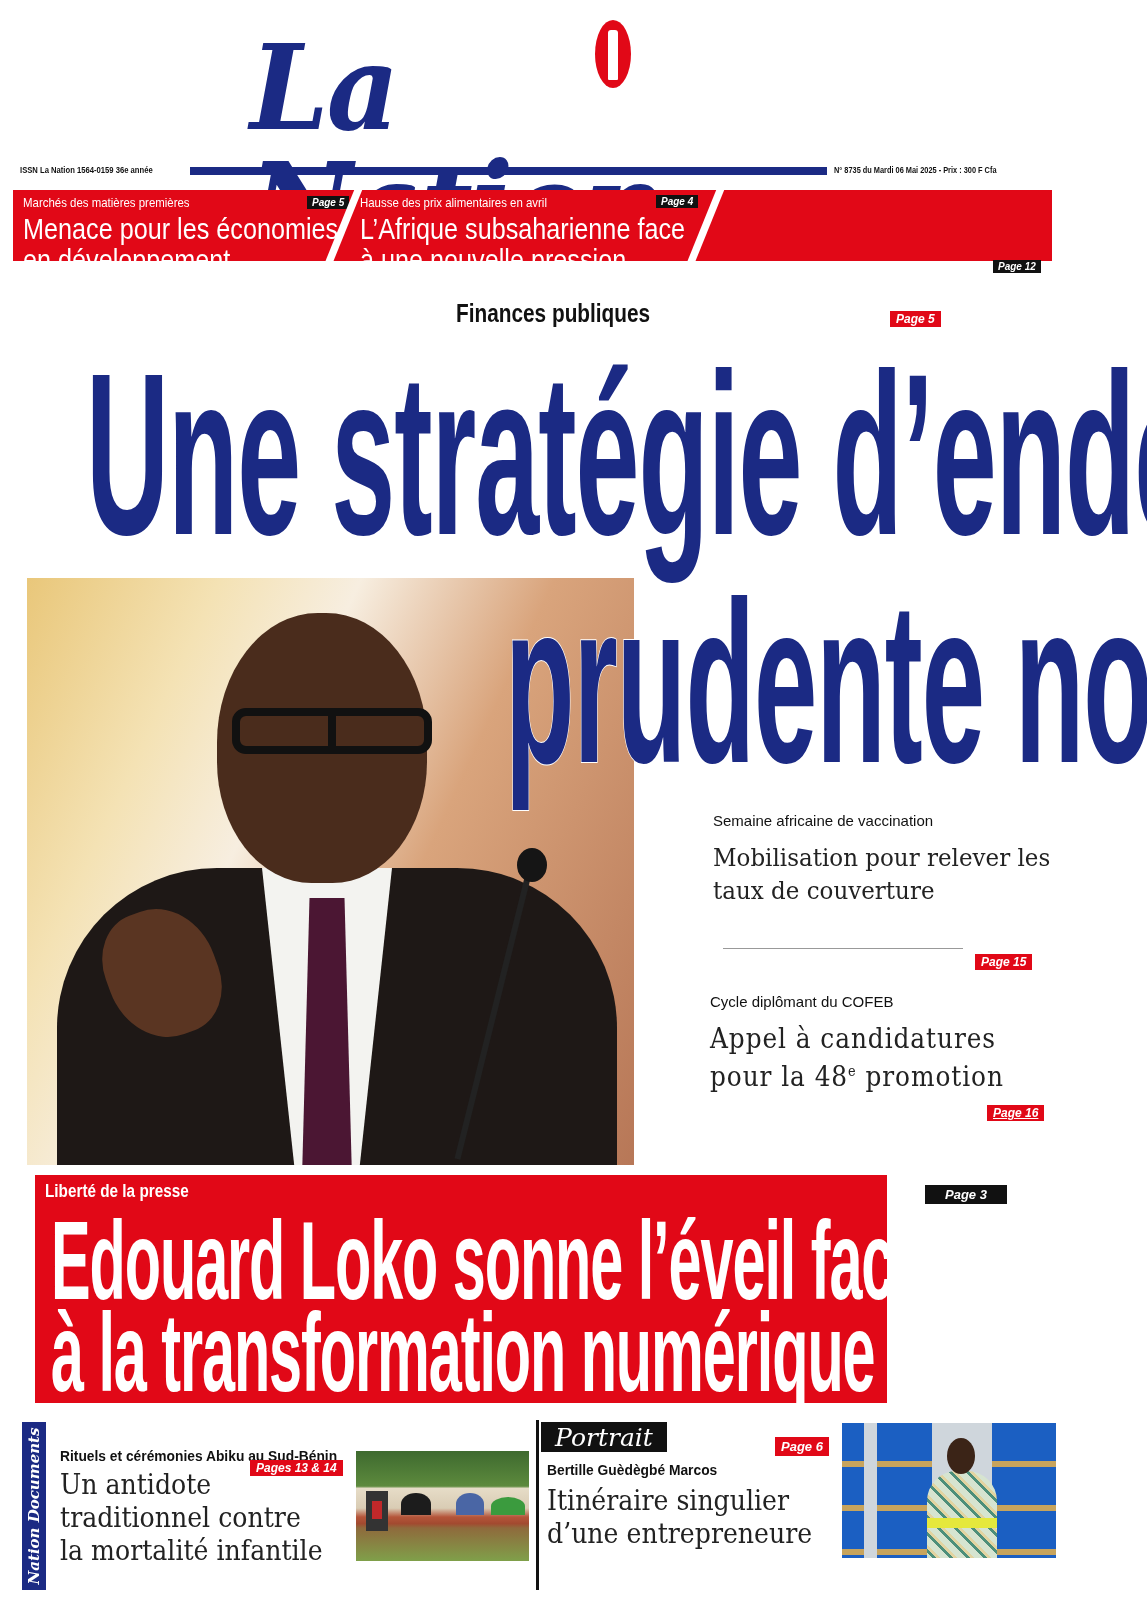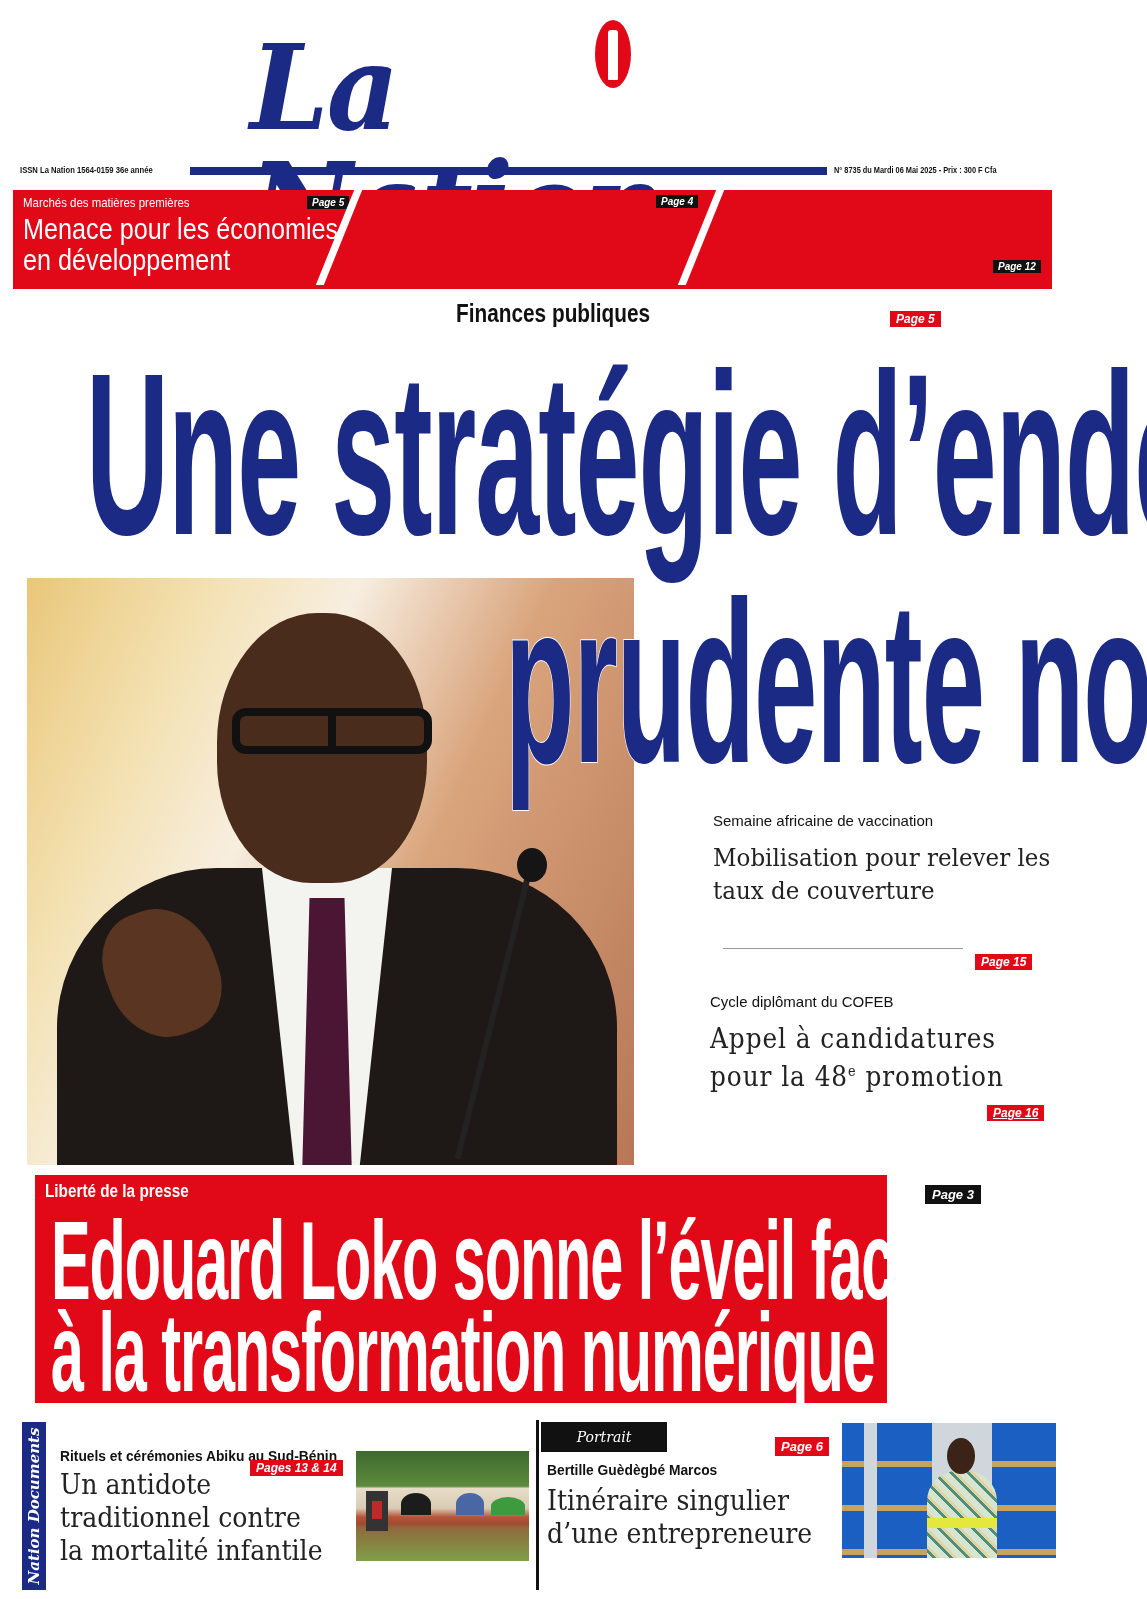--- a/index.html
+++ b/index.html
@@ -10,21 +10,21 @@
   .logo { left: 250px; top: 20px; width: 520px; height: 140px; }
   .logo-text { position: absolute; left: 0; top: 15px; font-family: "DejaVu Serif", serif; font-style: italic; font-weight: bold; font-size: 112px; color: #1b2a84; letter-spacing: -2px; line-height: 1; transform: scaleY(1.05); }
   .logo-medal { position: absolute; left: 345px; top: 0; width: 36px; height: 68px; background: #e10817; border-radius: 50%; }
   .logo-medal::after { content: ""; position: absolute; left: 13px; top: 10px; width: 10px; height: 50px; background: #ffffff; border-radius: 3px 3px 1px 1px; }
 
   .meta-left { left: 20px; top: 165px; font-size: 9px; font-weight: bold; color: #111; transform: scaleX(0.85); transform-origin: left; white-space: nowrap; }
   .meta-right { left: 834px; top: 165px; font-size: 9px; font-weight: bold; color: #111; transform: scaleX(0.82); transform-origin: left; white-space: nowrap; }
   .mast-rule { left: 190px; top: 167px; width: 637px; height: 8px; background: #1b2a84; }
 
   
-  .strip { left: 13px; top: 190px; width: 1039px; height: 99px; background: #e10817; }
+  .strip { left: 13px; top: 190px; width: 1039px; height: 71px; background: #e10817; }
   .strip-slash { position: absolute; top: 0; width: 8px; height: 95px; background: #ffffff; transform: skewX(-22deg); }
   .strip-item { position: absolute; top: 0; color: #fff; }
   .strip-kicker { font-size: 13px; white-space: nowrap; transform: scaleX(0.88); transform-origin: left; margin-top: 5px; }
   .strip-title { font-size: 30px; line-height: 31px; white-space: nowrap; transform: scaleX(0.84); transform-origin: left; margin-top: 3px; }
   .page-tag-dark { position: absolute; background: #111; color: #fff; font-size: 10px; font-weight: bold; font-style: italic; padding: 1px 5px; white-space: nowrap; }
 
   
   .kicker-main { left: 456px; top: 298px; font-size: 26px; font-weight: bold; color: #111; transform: scaleX(0.8); transform-origin: left; white-space: nowrap; }
   .page-tag-red { position: absolute; background: #e10817; color: #fff; font-size: 12px; font-weight: bold; font-style: italic; padding: 1px 6px; white-space: nowrap; }
   .headline { color: #1b2a84; font-weight: bold; white-space: nowrap; line-height: 1; letter-spacing: -2px; transform-origin: left top; -webkit-text-stroke: 2px #ffffff; paint-order: stroke fill; }
@@ -60,21 +60,21 @@
   .bottom-kicker { font-size: 15px; font-weight: bold; color: #111; white-space: nowrap; transform: scaleX(0.92); transform-origin: left; }
   .bottom-title { font-family: "DejaVu Serif", serif; font-size: 28px; line-height: 33px; color: #222; white-space: nowrap; transform: scaleX(0.9); transform-origin: left; }
   .img-abiku { left: 356px; top: 1451px; width: 173px; height: 110px; overflow: hidden; background: linear-gradient(180deg, #3e6a2f 0%, #5d8a3d 32%, #e6dcc7 34%, #d9ccb4 52%, #b5553a 60%, #a24a30 66%, #8f6a3c 70%, #7fa04a 100%); }
   .img-abiku .door { position: absolute; left: 10px; top: 40px; width: 22px; height: 40px; background: #333; }
   .img-abiku .door::after { content: ""; position: absolute; left: 6px; top: 10px; width: 10px; height: 18px; background: #c0282a; }
   .img-abiku .mural1 { position: absolute; left: 45px; top: 42px; width: 30px; height: 22px; background: #1c1c1c; border-radius: 50% 50% 0 0; }
   .img-abiku .mural2 { position: absolute; left: 100px; top: 42px; width: 28px; height: 22px; background: #4a66a5; border-radius: 50% 50% 0 0; }
   .img-abiku .mural3 { position: absolute; left: 135px; top: 46px; width: 34px; height: 18px; background: #3b9b3e; border-radius: 50% 50% 0 0; }
   .divider-v { left: 536px; top: 1420px; width: 3px; height: 170px; background: #111; }
   .portrait-tag { left: 541px; top: 1422px; width: 126px; height: 30px; background: #111; }
-  .portrait-tag span { position: absolute; left: 50%; top: 50%; transform: translate(-50%, -50%); font-family: "DejaVu Serif", serif; font-style: italic; color: #fff; font-size: 14px; white-space: nowrap; }
+  .portrait-tag span { position: absolute; left: 50%; top: 50%; transform: translate(-50%, -50%); font-family: "DejaVu Serif", serif; font-style: italic; color: #fff; font-size: 25px; white-space: nowrap; }
   .img-portrait { left: 842px; top: 1423px; width: 214px; height: 135px; overflow: hidden; background: #cfd6dc; }
   .img-portrait .barrels { position: absolute; top: 0; height: 135px; background: repeating-linear-gradient(180deg, #1b5fc2 0 38px, #c7a45d 38px 44px); }
   .img-portrait .woman-head { position: absolute; left: 105px; top: 15px; width: 28px; height: 36px; background: #3b2417; border-radius: 50%; }
   .img-portrait .woman-body { position: absolute; left: 85px; top: 48px; width: 70px; height: 90px; background: repeating-linear-gradient(45deg, #d6e4d0 0 6px, #4d8f7a 6px 9px, #e2d4a1 9px 12px); border-radius: 30px 30px 0 0; }
   .img-portrait .woman-band { position: absolute; left: 85px; top: 95px; width: 70px; height: 10px; background: #e5e83c; }
 </style>
 </head>
 <body>
 
 <div class="abs logo">
@@ -87,20 +87,25 @@
 
 <div class="abs strip">
   <div class="strip-item" style="left:10px;width:300px;">
     <div class="strip-kicker">Marchés des matières premières</div>
     <div class="strip-title">Menace pour les économies</div>
     <div class="strip-title" style="margin-top:0">en développement</div>
   </div>
   <span class="page-tag-dark" style="left:294px;top:6px;">Page 5</span>
   <div class="strip-slash" style="left:322px;"></div>
 
+  <div class="strip-item" style="left:347px;width:330px;">
+    <div class="strip-kicker">Hausse des prix alimentaires en avril</div>
+    <div class="strip-title">L’Afrique subsaharienne face</div>
+    <div class="strip-title" style="margin-top:0">à une nouvelle pression</div>
+  </div>
   <span class="page-tag-dark" style="left:643px;top:5px;text-align:right;">Page 4</span>
   <div class="strip-slash" style="left:684px;"></div>
 
   <span class="page-tag-dark" style="left:980px;top:70px;">Page 12</span>
 </div>
 
 <div class="abs kicker-main">Finances publiques</div>
 <span class="page-tag-red" style="left:890px;top:311px;">Page 5</span>
 <div class="abs headline hl1">Une stratégie d’endettement</div>
 
@@ -126,21 +131,21 @@
 
 <div class="abs" style="left:710px;top:993px;">
   <div class="teaser-kicker">Cycle diplômant du COFEB</div>
   <div class="teaser-title" style="margin-top:12px;font-size:27px;letter-spacing:1px;">Appel à candidatures</div>
   <div class="teaser-title" style="font-size:27px;letter-spacing:1px;"><span>pour la 48</span><sup style="font-size:14px;">e</sup><span> promotion</span></div>
 </div>
 <span class="page-tag-red" style="left:987px;top:1105px;text-decoration:underline;">Page 16</span>
 
 <div class="abs banner">
   <div class="banner-kicker">Liberté de la presse</div>
-  <span class="page-tag-dark" style="left:890px;top:10px;font-size:13px;padding:2px 7px;">Page 3</span>
+  <span class="page-tag-dark" style="left:890px;top:10px;font-size:13px;padding:2px 20px;">Page 3</span>
   <div class="banner-title" style="top:30px;">Edouard Loko sonne l’éveil face</div>
   <div class="banner-title" style="top:122px;">à la transformation numérique</div>
 </div>
 
 <div class="abs vert-label">
   <span>Nation Documents</span>
 </div>
 <div class="abs" style="left:60px;top:1427px;margin-top:20px;">
   <div class="bottom-kicker">Rituels et cérémonies Abiku au Sud-Bénin</div>
   <div class="bottom-title" style="margin-top:4px;">Un antidote</div>

